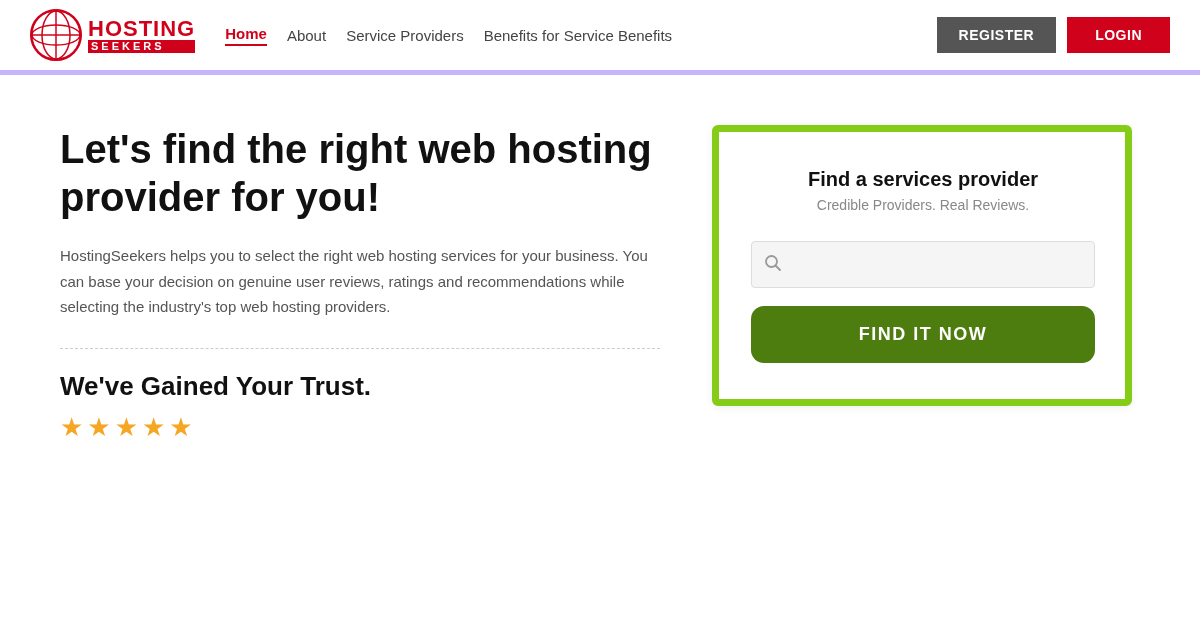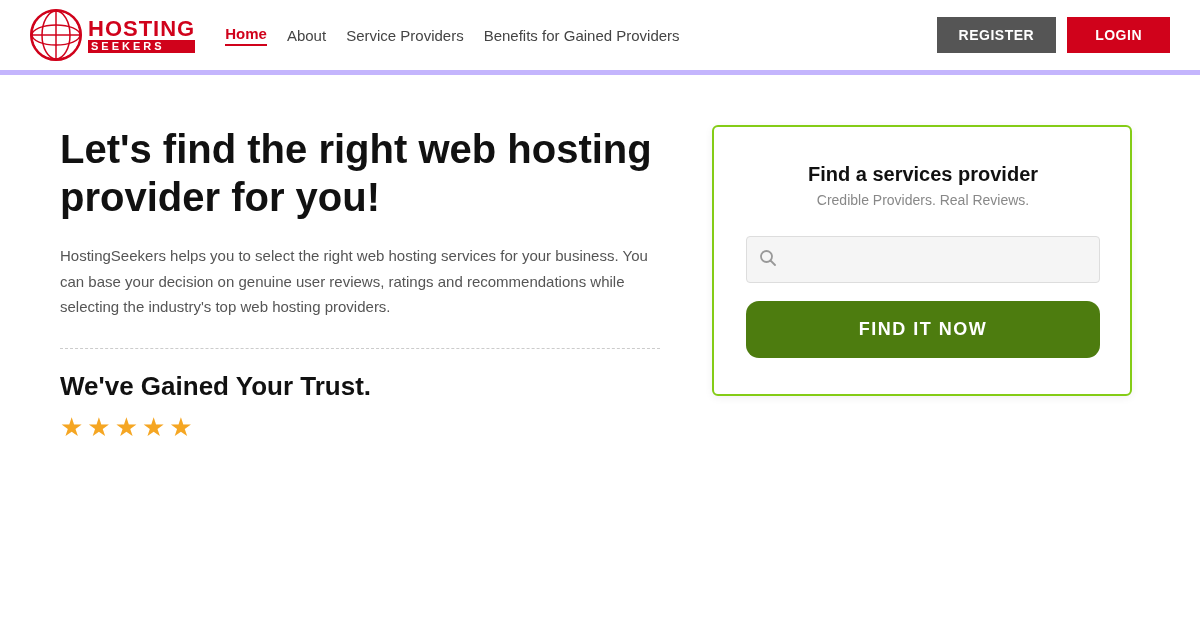--- a/index.html
+++ b/index.html
@@ -139,21 +139,21 @@
       font-size: 26px;
       color: #f5a623;
     }
 
     
     .right-section {
       width: 420px;
       flex-shrink: 0;
     }
     .search-card {
-      border: 2px solid #84cc16;
+      border: 7px solid #84cc16;
       border-radius: 6px;
       padding: 36px 30px 36px 32px;
       background: #fff;
       box-shadow: 0 2px 8px rgba(0,0,0,0.06);
     }
     .card-title {
       font-size: 20px;
       font-weight: 800;
       color: #111;
       text-align: center;
@@ -219,21 +219,21 @@
     <div class="logo-text">
       <span class="logo-hosting">HOSTING</span>
       <span class="logo-seekers">SEEKERS</span>
     </div>
   </a>
 
   <div class="nav-links">
     <a class="nav-link active" href="#">Home</a>
     <a class="nav-link" href="#">About</a>
     <a class="nav-link" href="#">Service Providers</a>
-    <a class="nav-link" href="#">Benefits for Gained Providers</a>
+    <a class="nav-link" href="#">Benefits for Service Benefits</a>
   </div>
 
   <div class="nav-buttons">
     <button class="btn-register">REGISTER</button>
     <button class="btn-login">LOGIN</button>
   </div>
 </nav>
 
 <div class="main-content">
 

